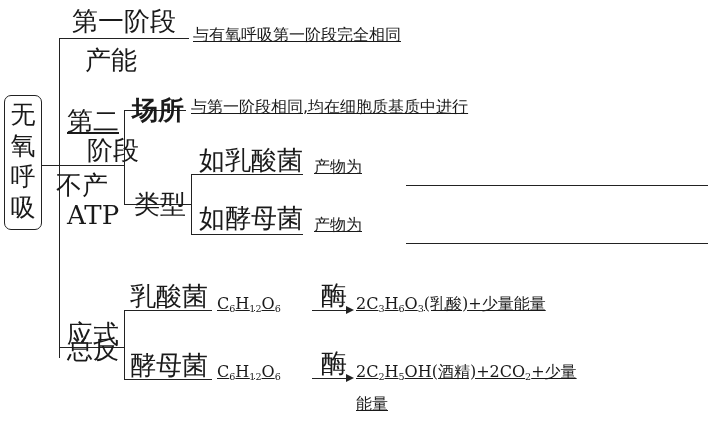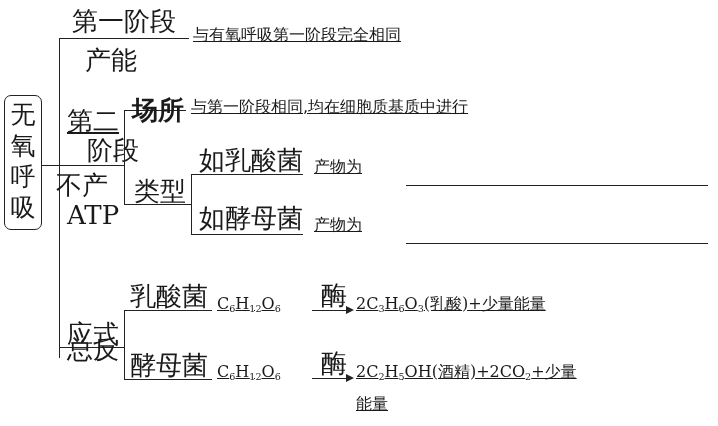--- a/index.html
+++ b/index.html
@@ -45,21 +45,21 @@
 <div class="t s22" style="left:56px; top:172px;">不产</div>
 <div class="t s22 serif" style="left:67px; top:202px;">ATP</div>
 
 <div class="vl" style="left:124px; top:110px; height:95px;"></div>
 
 <div class="hl" style="left:124px; top:110px; width:62px;"></div>
 <div class="t s22" style="left:132px; top:97px;font-weight:bold;">场所</div>
 <div class="t s24" style="left:191px; top:99px;">与第一阶段相同,均在细胞质基质中进行</div>
 
 <div class="hl" style="left:124px; top:204px; width:68px;"></div>
-<div class="t s22" style="left:134px; top:178px;">类型</div>
+<div class="t s22" style="left:134px; top:191px;">类型</div>
 <div class="vl" style="left:191px; top:174px; height:60px;"></div>
 
 <div class="hl" style="left:191px; top:174px; width:112px;"></div>
 <div class="t s22" style="left:199px; top:147px;">如乳酸菌</div>
 <div class="t s24" style="left:314px; top:159px;">产物为</div>
 <div class="blank" style="left:406px; top:185px; width:302px;"></div>
 
 <div class="hl" style="left:191px; top:234px; width:112px;"></div>
 <div class="t s22" style="left:199px; top:205px;">如酵母菌</div>
 <div class="t s24" style="left:314px; top:217px;">产物为</div>

